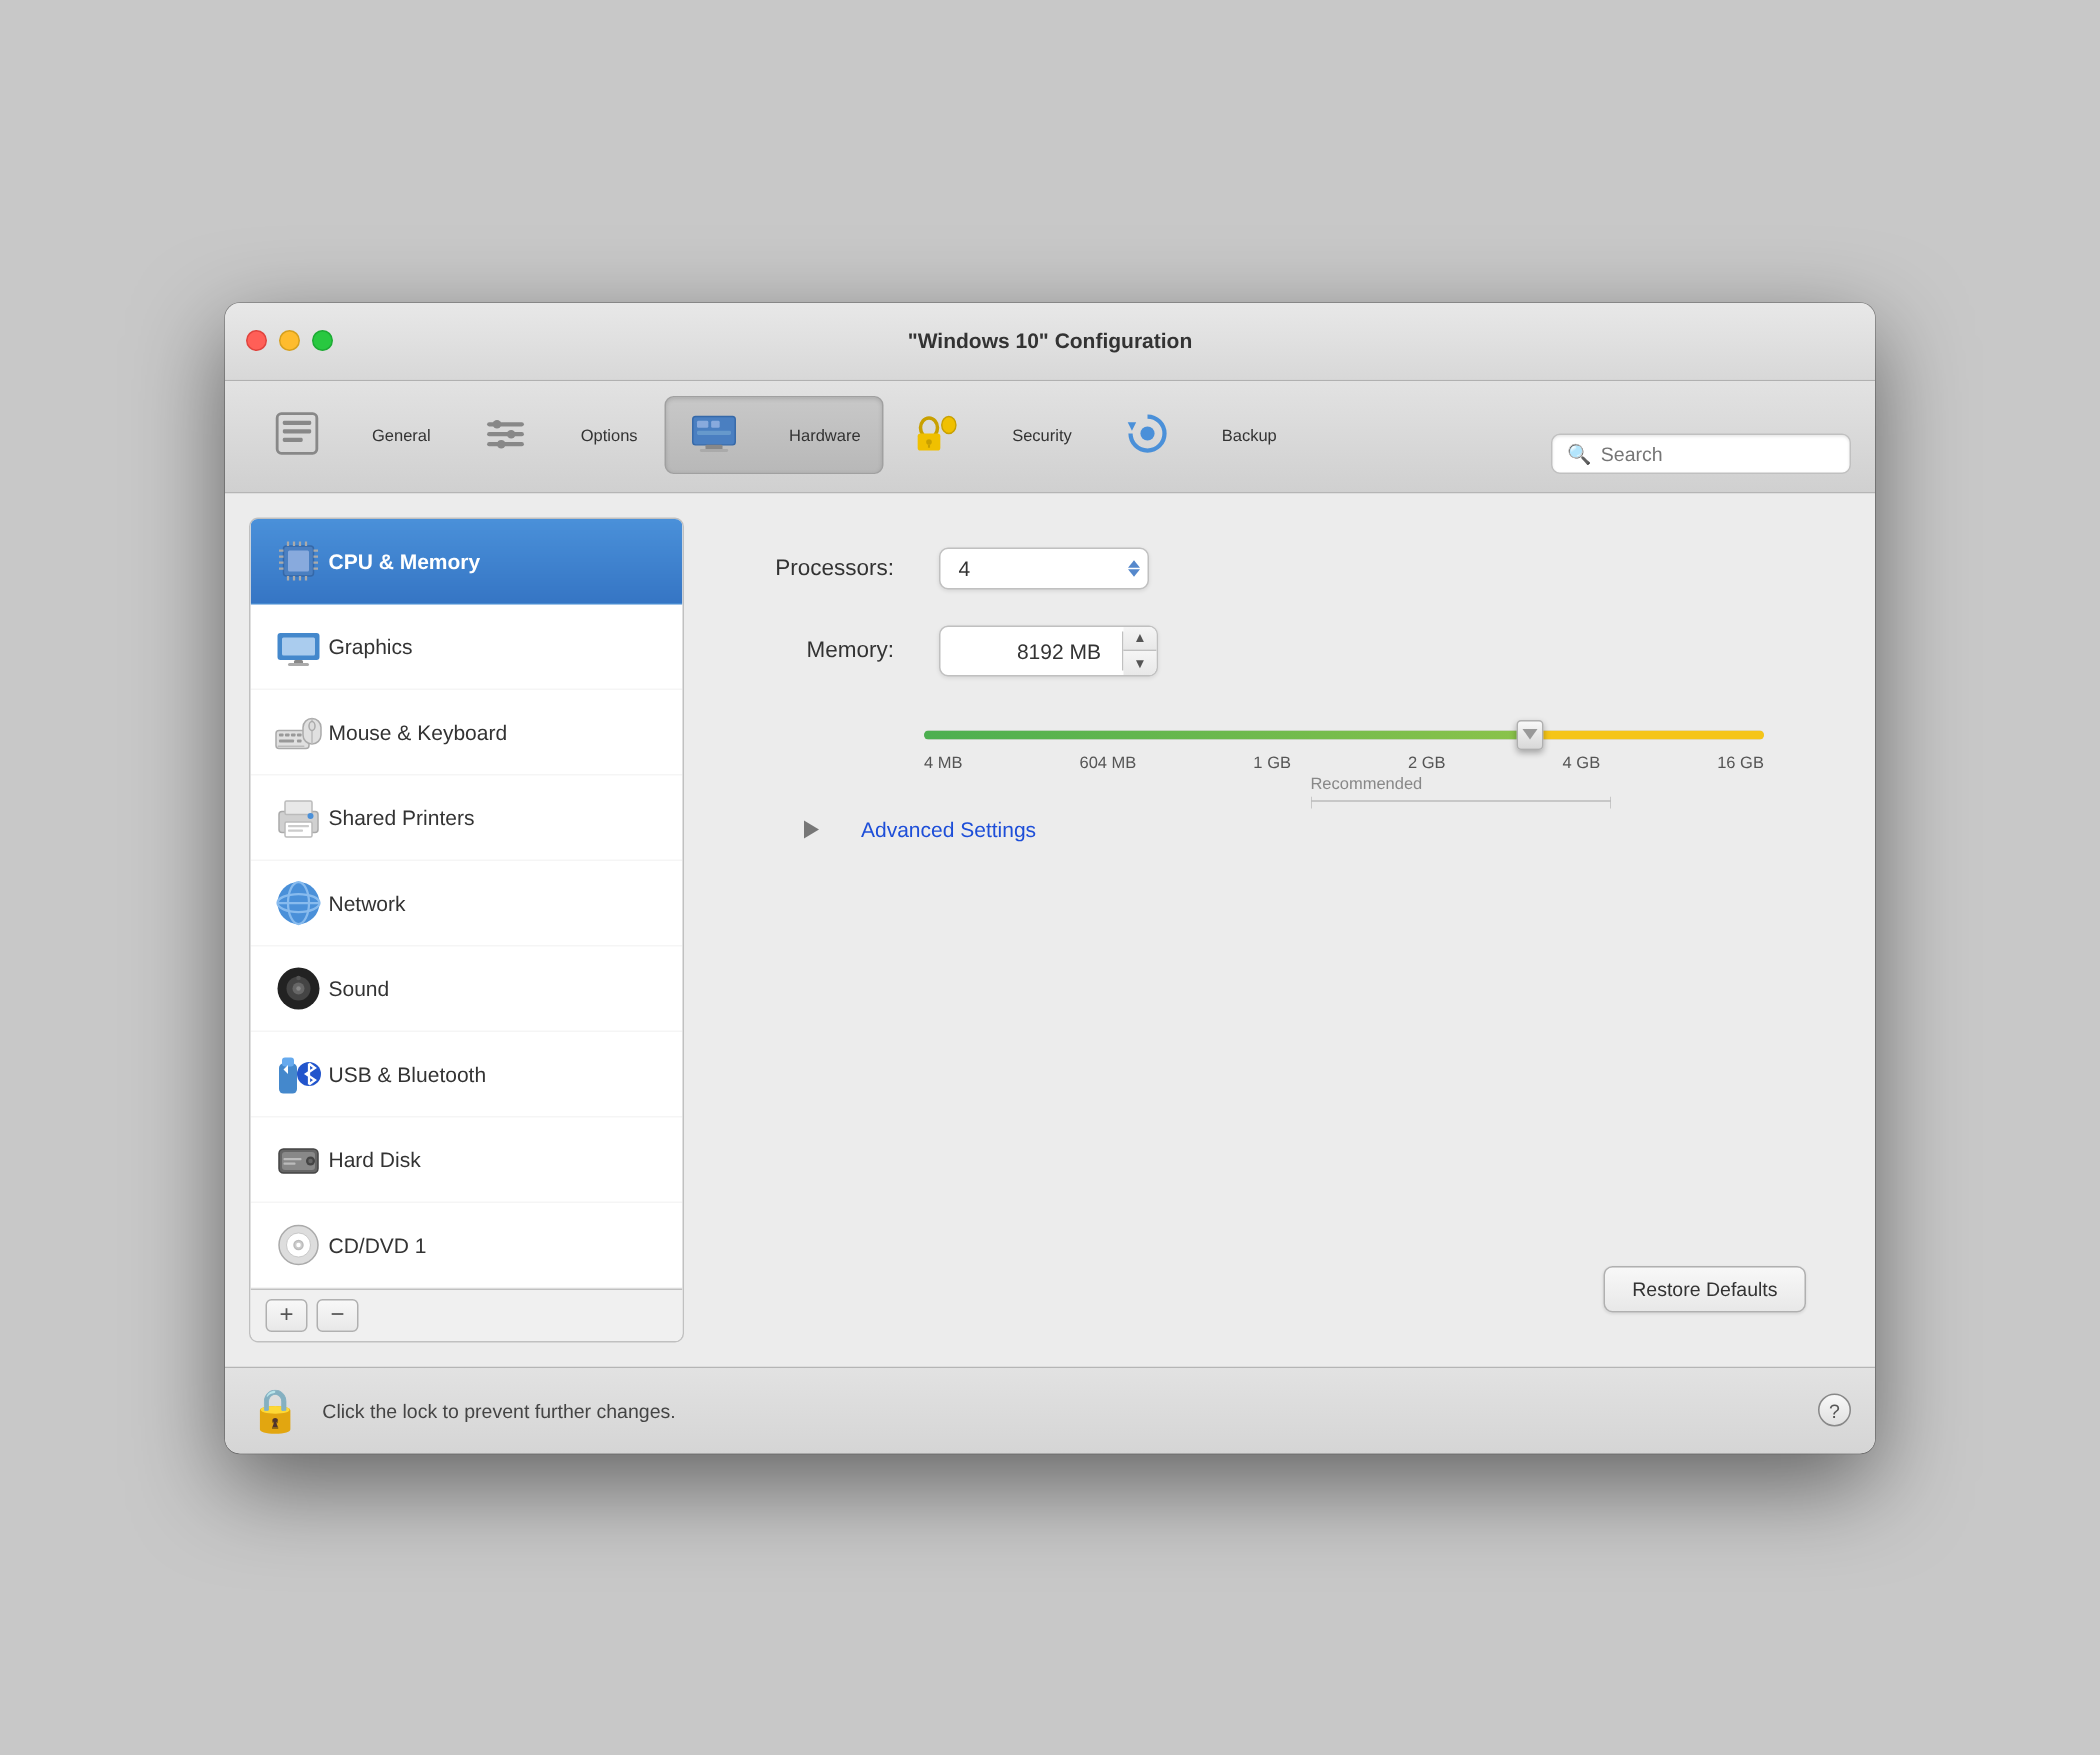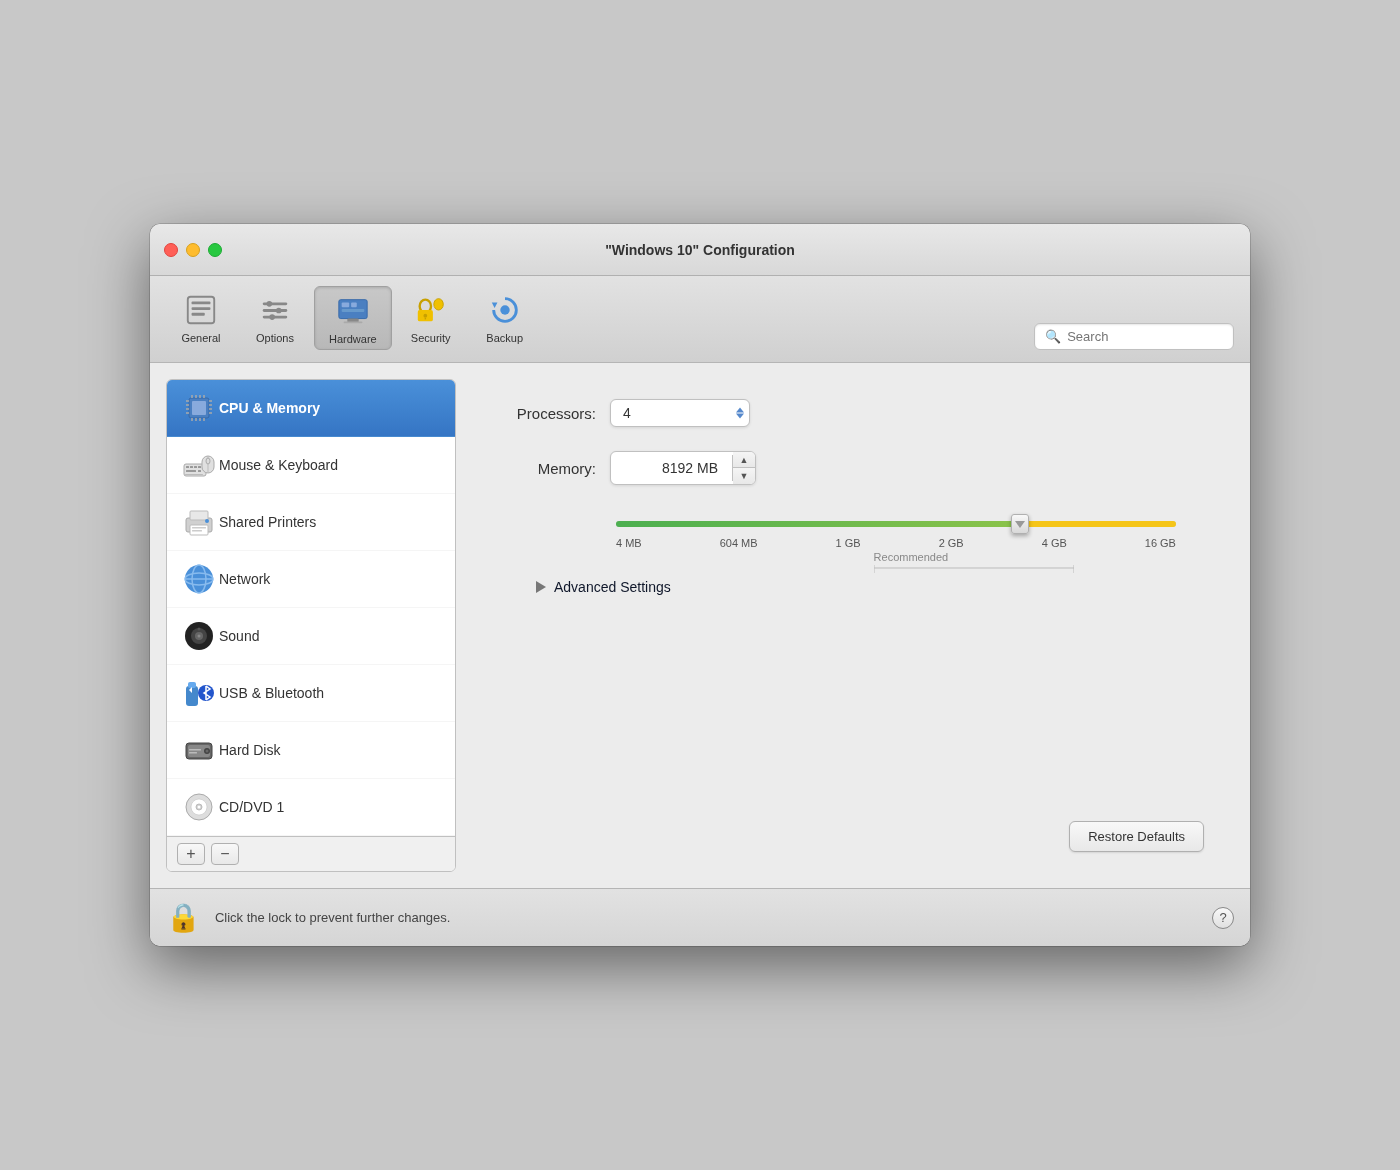--- a/index.html
+++ b/index.html
@@ -62,26 +62,27 @@
       display: flex;
       align-items: flex-end;
       justify-content: space-between;
     }
     .toolbar-tabs {
       display: flex;
       gap: 4px;
     }
     .toolbar-tab {
       display: flex;
-      flex-direction: column;
+      flex-direction: row;
       align-items: center;
       padding: 6px 14px 4px;
       border-radius: 6px;
       cursor: pointer;
       min-width: 70px;
+      gap: 32px;
     }
     .toolbar-tab.active {
       background: linear-gradient(to bottom, #c8c8c8, #b8b8b8);
       border: 1px solid #a0a0a0;
       box-shadow: inset 0 1px 3px rgba(0,0,0,0.15);
       text-align: center;
     }
     .toolbar-tab-icon {
       width: 36px;
       height: 36px;
@@ -188,21 +189,21 @@
     .detail-panel {
       flex: 1;
       padding: 20px 30px;
       display: flex;
       flex-direction: column;
     }
     .detail-row {
       display: flex;
       align-items: center;
       margin-bottom: 24px;
-      gap: 14px;
+      gap: 30px;
     }
     .detail-label {
       font-size: 15px;
       color: #333;
       min-width: 110px;
       text-align: right;
       font-weight: 500;
     }
     .detail-select-wrapper {
       position: relative;
@@ -375,21 +376,22 @@
     }
     .triangle-right {
       width: 0;
       height: 0;
       border-top: 6px solid transparent;
       border-bottom: 6px solid transparent;
       border-left: 10px solid #777;
     }
     .advanced-label {
       font-size: 14px;
-      color: #0f172a;
+      color: #1d4ed8;
+      margin-left: 20px;
     }
     
     .restore-defaults-btn {
       margin-top: auto;
       align-self: flex-end;
       padding: 7px 18px;
       background: linear-gradient(to bottom, #f8f8f8, #e8e8e8);
       border: 1px solid #b0b0b0;
       border-radius: 6px;
       font-size: 13px;
@@ -557,20 +559,31 @@
               <line x1="4" y1="22" x2="7" y2="22" stroke="#aaa" stroke-width="1.5"></line>
               <line x1="27" y1="10" x2="30" y2="10" stroke="#aaa" stroke-width="1.5"></line>
               <line x1="27" y1="14" x2="30" y2="14" stroke="#aaa" stroke-width="1.5"></line>
               <line x1="27" y1="18" x2="30" y2="18" stroke="#aaa" stroke-width="1.5"></line>
               <line x1="27" y1="22" x2="30" y2="22" stroke="#aaa" stroke-width="1.5"></line>
             </svg>
           </div>
           <span class="sidebar-item-label">CPU &amp; Memory</span>
         </div>
 
+        <div class="sidebar-item">
+          <div class="sidebar-item-icon icon-graphics">
+            <svg width="34" height="34" viewBox="0 0 34 34">
+              <rect x="3" y="8" width="28" height="18" rx="2" fill="#4488cc"></rect>
+              <rect x="6" y="11" width="22" height="12" rx="1" fill="#aaccee"></rect>
+              <rect x="14" y="26" width="6" height="3" rx="1" fill="#888"></rect>
+              <rect x="10" y="28" width="14" height="2" rx="1" fill="#aaa"></rect>
+            </svg>
+          </div>
+          <span class="sidebar-item-label">Graphics</span>
+        </div>
 
         <div class="sidebar-item">
           <div class="sidebar-item-icon icon-mouse">
             <svg width="34" height="34" viewBox="0 0 34 34">
               <rect x="2" y="16" width="22" height="12" rx="2" fill="#e0e0e0" stroke="#aaa" stroke-width="1"></rect>
               <rect x="4" y="18" width="3" height="2" rx="0.5" fill="#999"></rect>
               <rect x="8" y="18" width="3" height="2" rx="0.5" fill="#999"></rect>
               <rect x="12" y="18" width="3" height="2" rx="0.5" fill="#999"></rect>
               <rect x="16" y="18" width="3" height="2" rx="0.5" fill="#999"></rect>
               <rect x="4" y="22" width="10" height="2" rx="0.5" fill="#999"></rect>

